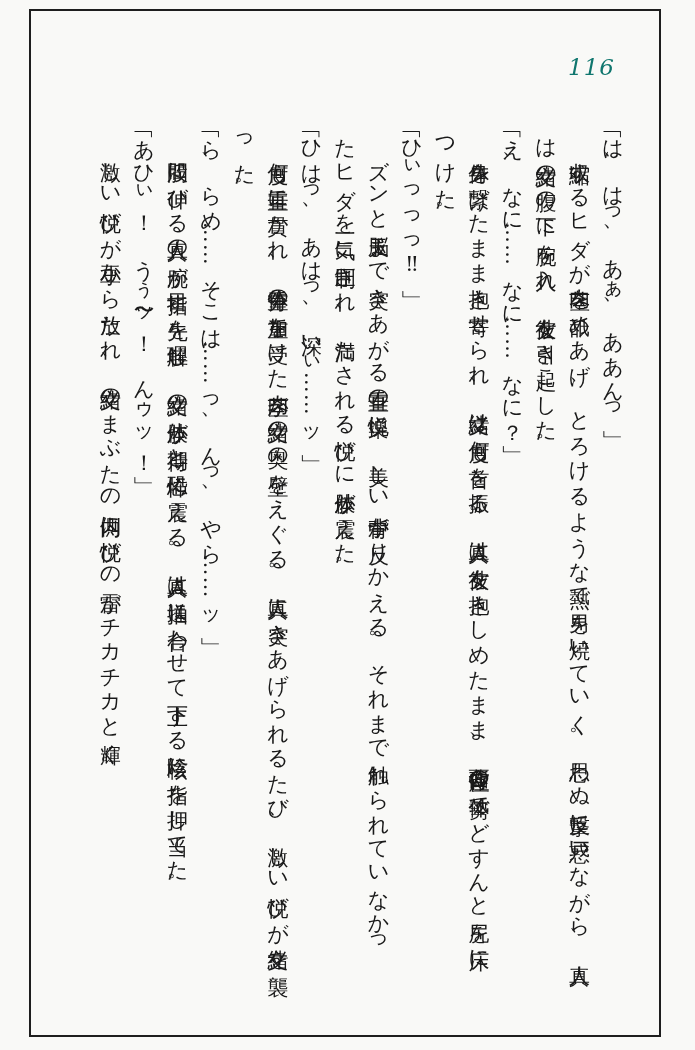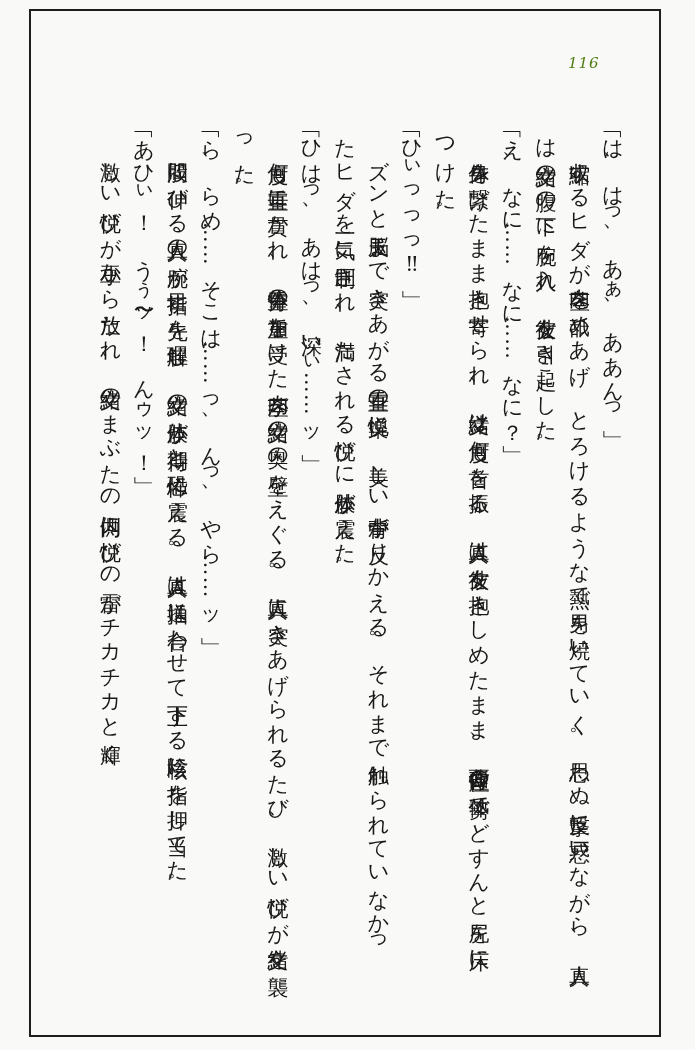--- a/index.html
+++ b/index.html
@@ -21,23 +21,23 @@
     width: 632px;
     height: 1028px;
     border: 2px solid #1e1e1e;
     box-sizing: border-box;
     background: transparent;
   }
   .page-number {
     position: absolute;
     left: 568px;
     top: 54px;
-    font-size: 15px;
+    font-size: 23px;
     font-style: italic;
-    color: #4d7c0f;
+    color: #0f766e;
     letter-spacing: 1px;
   }
   .text-body {
     position: absolute;
     top: 124px;
     right: 66px;
     height: 842px;
     writing-mode: vertical-rl;
     font-size: 21px;
     line-height: 33.5px;

